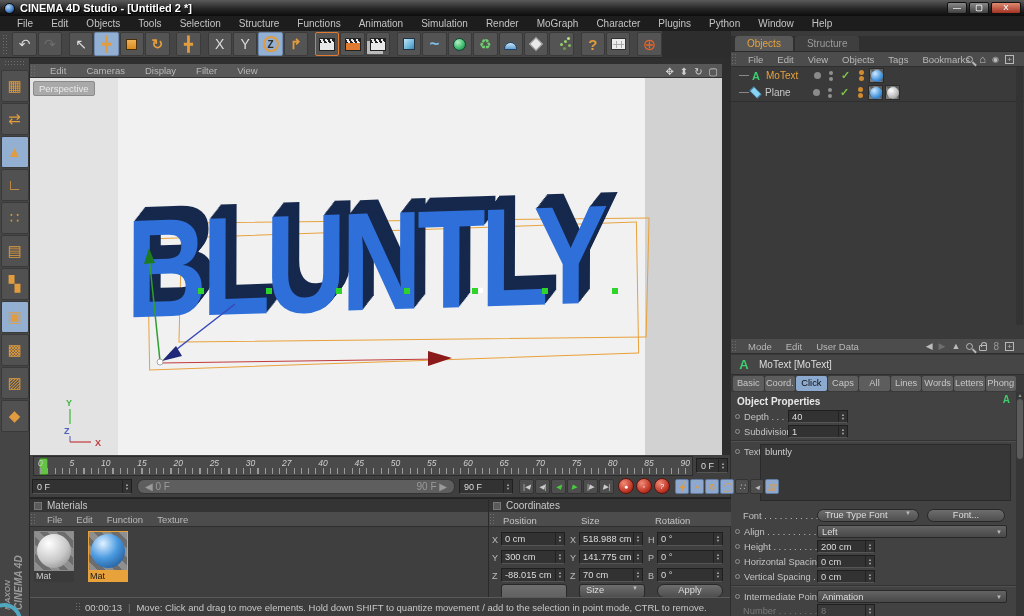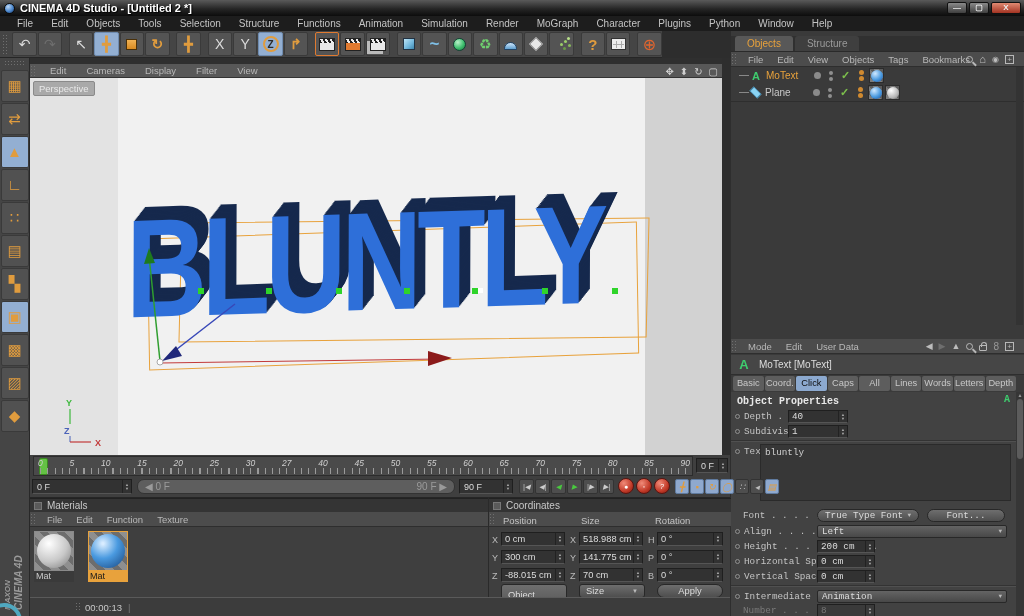--- a/index.html
+++ b/index.html
@@ -140,37 +140,37 @@
   .phead .box { width:8px; height:8px; background:#5a5a5a; border:1px solid #777; }
   #attr-head { top:294px; }
   #attr-menu { top:308px; }
   #attr-obj { position:absolute; left:0; top:324px; width:293px; height:20px; background:#464646;
     display:flex; align-items:center; gap:5px; padding-left:6px; border-bottom:1px solid #2e2e2e; }
   #attr-tabs { position:absolute; left:0; top:345px; width:285px; height:15px; display:flex; gap:1px;
     padding-left:2px; background:#3a3a3a; }
   .atab { flex:1; background:#5d5d5d; color:#c8c8c8; font-size:9.3px; text-align:center;
     border-radius:2px; padding-top:2px; }
   .atab.active { background:#8CA9CF; color:#0c0c0c; }
-  #props { position:absolute; left:0; top:361px; width:285px; height:224px; background:#424242; overflow:hidden;font-family:Liberation Mono, monospace;}
+  #props { position:absolute; left:0; top:361px; width:285px; height:224px; background:#424242; overflow:hidden;}
   #attr-scroll { position:absolute; right:0; top:361px; width:8px; height:224px; background:#363636;
     display:flex; flex-direction:column; align-items:center; font-size:5px; color:#999; }
   #attr-scroll .thumb { width:6px; height:60px; background:#5c5c5c; border-radius:3px; margin-top:1px;}
   .prow { position:absolute; height:13px; display:flex; align-items:center; }
   .ring { width:5px; height:5px; border:1px solid #909090; border-radius:50%; margin-right:4px; }
   .flabel { color:#c4c4c4; font-size:9.3px; white-space:nowrap; }
   .flabel.dim { color:#7a7a7a; }
   .inset { position:absolute; height:13px; background:#323232; border:1px solid #1f1f1f;
     border-bottom-color:#555; color:#ddd; font-size:9.3px; display:flex; align-items:center; }
   .inset .val { flex:1; padding:0 3px; white-space:nowrap; overflow:hidden;}
   .inset .st, .spin .st { width:9px; height:100%; border-left:1px solid #222; display:flex;
     flex-direction:column; align-items:center; justify-content:center; font-size:4px; line-height:4px; color:#aaa; }
   .inset.dis { color:#777; background:#3a3a3a; }
   .pill { position:absolute; height:13px; background:linear-gradient(#6e6e6e,#4e4e4e);
     border:1px solid #282828; border-radius:8px; color:#ddd; font-size:9.3px;
-    display:flex; align-items:center; justify-content:center; gap:0; }
+    display:flex; align-items:flex-start; justify-content:center; gap:0; }
   .ddrect { position:absolute; height:13px; background:linear-gradient(#646464,#484848);
     border:1px solid #282828; border-radius:2px; color:#ddd; font-size:9.3px;
     display:flex; align-items:center; padding:0 4px; }
   .ddrect .arr, .pill .arr { margin-left:auto; font-size:6px; color:#bbb; }
   .hsep { position:absolute; left:0; width:285px; height:2px; border-top:1px solid #333;
     border-bottom:1px solid #505050; }
   #textarea { position:absolute; left:29px; top:52px; width:251px; height:57px; background:#373737;
     border:1px solid #2a2a2a; color:#cfcfcf; font-size:9.3px; padding:2px 4px; }
 
   
@@ -497,21 +497,21 @@
     </div>
     <div id="attr-tabs">
       <span class="atab">Basic</span>
       <span class="atab">Coord.</span>
       <span class="atab active">Click</span>
       <span class="atab">Caps</span>
       <span class="atab">All</span>
       <span class="atab">Lines</span>
       <span class="atab">Words</span>
       <span class="atab">Letters</span>
-      <span class="atab">Depth</span>
+      <span class="atab">Phong</span>
     </div>
 
     <div id="props">
       <div class="prow" style="left:6px; top:3px;">
         <b class="flabel" style="color:#e8e8e8; font-size:10px;">Object Properties</b>
       </div>
       <span style="position:absolute; right:6px; top:2px; color:#3ECC6E; font-weight:bold;">A</span>
 
       <div class="prow" style="left:4px; top:18px;">
         <i class="ring"></i>
@@ -833,15 +833,16 @@
   <div id="brandstrip">
     <span class="brand" id="brand1">MAXON</span>
     <span class="brand" id="brand2">CINEMA 4D</span>
     <i id="brandarc"></i>
   </div>
 
   <div id="statusbar">
     <span class="grip"></span>
     <span>00:00:13</span>
     <span class="sep">|</span>
+    <span>Move: Click and drag to move elements. Hold down SHIFT to quantize movement / add to the selection in point mode, CTRL to remove.</span>
   </div>
 
 </div>
 
 </body></html>

